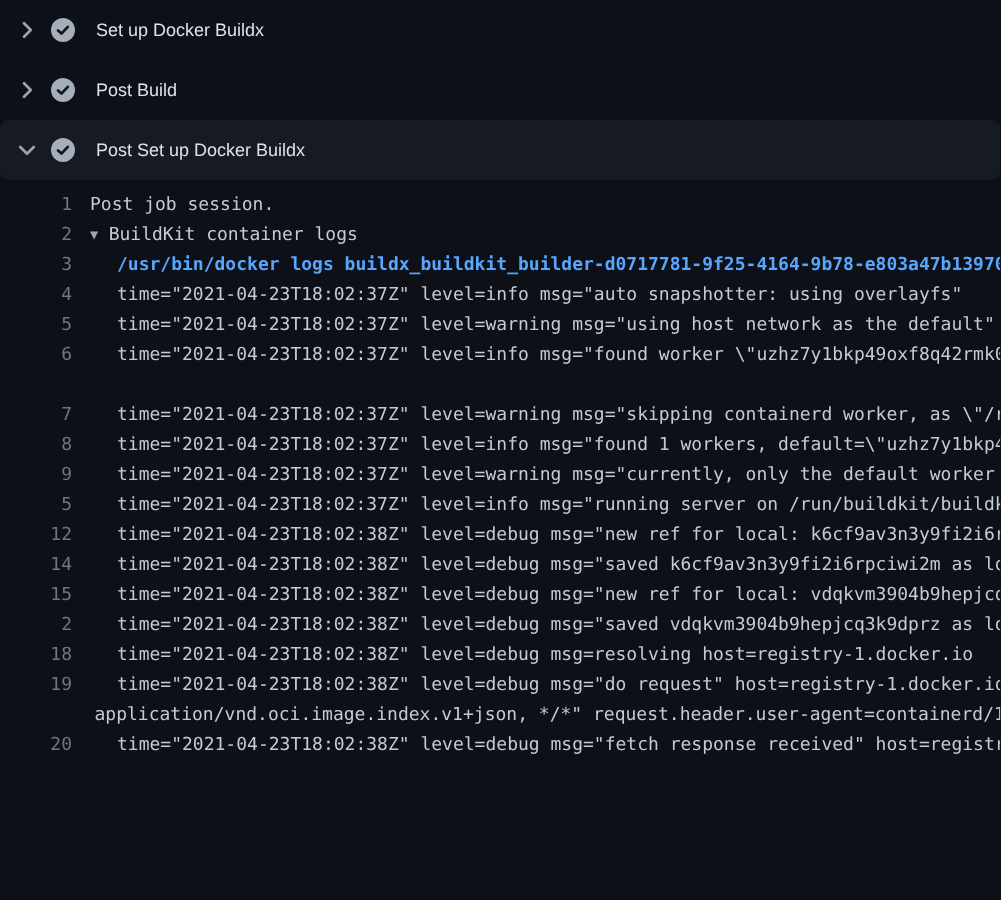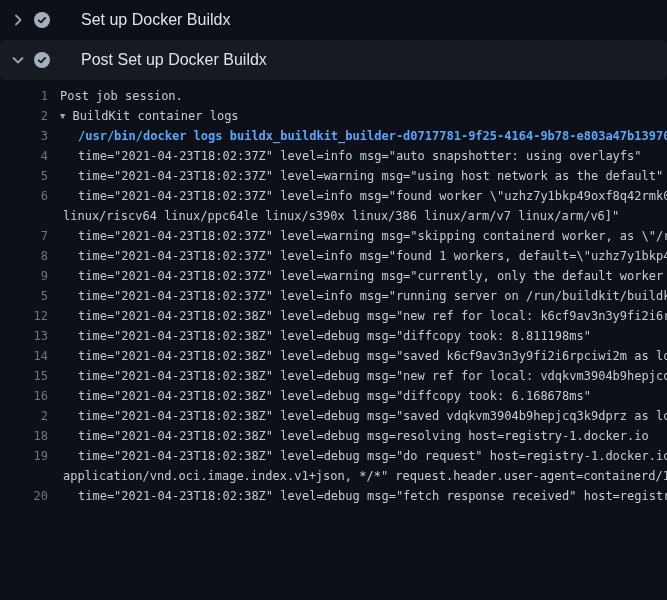--- a/index.html
+++ b/index.html
@@ -10,21 +10,21 @@
   }
   html,body{margin:0;padding:0;background:var(--bg);}
   .app{width:667px;height:600px;overflow:hidden;position:relative;background:var(--bg);
        font-family:"Liberation Sans",sans-serif;}
   
   .steps{width:667px;}
   .step-row{height:40px;display:flex;align-items:center;padding-left:10px;box-sizing:border-box;cursor:pointer;}
   .step-row.expanded{background:var(--header_bg);border-radius:6px;align-items:center;}
   .step-chevron{width:16px;height:16px;flex:none;margin-right:8px;display:flex;align-items:center;justify-content:center;}
   .step-status{width:16px;height:16px;flex:none;margin-right:14px;}
-  .step-label{font-size:16px;color:var(--title_color);font-weight:400;margin-left:17px;}
+  .step-label{font-size:12px;color:var(--title_color);font-weight:400;}
   
   .log{padding-top:6px;font-family:"DejaVu Sans Mono",monospace;font-size:12px;line-height:20px;color:var(--log_text_color);}
   .log-row{display:flex;height:20px;white-space:pre;overflow:hidden;}
   .num{width:48px;flex:none;text-align:right;color:var(--line_number_color);cursor:pointer;}
   .txt{flex:none;}
   .txt.indent-root{padding-left:12px;}
   .txt.indent-nested{padding-left:30px;}
   .txt.indent-wrap{padding-left:15px;}
   .txt.command{color:var(--command_color);font-weight:700;}
   .tri{display:inline-block;font-size:9px;color:var(--expander_color);margin-right:7px;transform:translateY(-1px);cursor:pointer;}
@@ -39,49 +39,59 @@
           <svg width="16" height="16" viewBox="0 0 16 16">
      <path d="M6 3.5 L10.5 8 L6 12.5" fill="none" stroke="var(--chevron_color)" stroke-width="1.8" stroke-linecap="round" stroke-linejoin="round"></path>
           </svg>
         </span>
         <span class="step-status"><svg width="16" height="16" viewBox="0 0 16 16">
      <circle cx="8" cy="8" r="8" fill="var(--icon_circle)"></circle>
      <path d="M4.7 8.3 L7 10.4 L11.2 5.9" fill="none" stroke="var(--icon_check)" stroke-width="1.8" stroke-linecap="round" stroke-linejoin="round"></path>
           </svg></span>
         <span class="step-label">Set up Docker Buildx</span>
       </div>
+      <div class="step-row">
+        <span class="step-chevron">
+          <svg width="16" height="16" viewBox="0 0 16 16">
+     <path d="M6 3.5 L10.5 8 L6 12.5" fill="none" stroke="var(--chevron_color)" stroke-width="1.8" stroke-linecap="round" stroke-linejoin="round"></path>
+          </svg>
+        </span>
+        <span class="step-status"><svg width="16" height="16" viewBox="0 0 16 16">
+     <circle cx="8" cy="8" r="8" fill="var(--icon_circle)"></circle>
+     <path d="M4.7 8.3 L7 10.4 L11.2 5.9" fill="none" stroke="var(--icon_check)" stroke-width="1.8" stroke-linecap="round" stroke-linejoin="round"></path>
+          </svg></span>
+        <span class="step-label">Post Build</span>
+      </div>
       <div class="step-row expanded">
         <span class="step-chevron">
           <svg width="16" height="16" viewBox="0 0 16 16" style="transform:rotate(90deg)">
      <path d="M6 3.5 L10.5 8 L6 12.5" fill="none" stroke="var(--chevron_color)" stroke-width="1.8" stroke-linecap="round" stroke-linejoin="round"></path>
           </svg>
         </span>
         <span class="step-status"><svg width="16" height="16" viewBox="0 0 16 16">
      <circle cx="8" cy="8" r="8" fill="var(--icon_circle)"></circle>
      <path d="M4.7 8.3 L7 10.4 L11.2 5.9" fill="none" stroke="var(--icon_check)" stroke-width="1.8" stroke-linecap="round" stroke-linejoin="round"></path>
           </svg></span>
         <span class="step-label">Post Set up Docker Buildx</span>
       </div>
     </div>
   <div class="log" id="log">
       <div class="log-row"><span class="num">1</span><span class="txt indent-root"><span>Post job session.</span></span></div>
       <div class="log-row"><span class="num">2</span><span class="txt indent-root"><span class="tri">▼</span><span>BuildKit container logs</span></span></div>
       <div class="log-row"><span class="num">3</span><span class="txt indent-nested command"><span>/usr/bin/docker logs buildx_buildkit_builder-d0717781-9f25-4164-9b78-e803a47b13970</span></span></div>
       <div class="log-row"><span class="num">4</span><span class="txt indent-nested"><span>time="2021-04-23T18:02:37Z" level=info msg="auto snapshotter: using overlayfs"</span></span></div>
       <div class="log-row"><span class="num">5</span><span class="txt indent-nested"><span>time="2021-04-23T18:02:37Z" level=warning msg="using host network as the default"</span></span></div>
       <div class="log-row"><span class="num">6</span><span class="txt indent-nested"><span>time="2021-04-23T18:02:37Z" level=info msg="found worker \"uzhz7y1bkp49oxf8q42rmk0xj</span></span></div>
-      <div class="log-row"><span class="num"></span><span class="txt indent-wrap"><span>linux/riscv64 linux/ppc64le linux/s390x linux/386 linux/arm/v7 linux/arm/v6]"</span></span></div>
+      <div class="log-row"><span class="num"></span></div>
       <div class="log-row"><span class="num">7</span><span class="txt indent-nested"><span>time="2021-04-23T18:02:37Z" level=warning msg="skipping containerd worker, as \"/run</span></span></div>
       <div class="log-row"><span class="num">8</span><span class="txt indent-nested"><span>time="2021-04-23T18:02:37Z" level=info msg="found 1 workers, default=\"uzhz7y1bkp49o</span></span></div>
       <div class="log-row"><span class="num">9</span><span class="txt indent-nested"><span>time="2021-04-23T18:02:37Z" level=warning msg="currently, only the default worker ca</span></span></div>
       <div class="log-row"><span class="num">5</span><span class="txt indent-nested"><span>time="2021-04-23T18:02:37Z" level=info msg="running server on /run/buildkit/buildkit</span></span></div>
       <div class="log-row"><span class="num">12</span><span class="txt indent-nested"><span>time="2021-04-23T18:02:38Z" level=debug msg="new ref for local: k6cf9av3n3y9fi2i6rpc</span></span></div>
-      <div class="log-row"><span class="num">13</span><span class="txt indent-nested"><span>time="2021-04-23T18:02:38Z" level=debug msg="diffcopy took: 8.811198ms"</span></span></div>
       <div class="log-row"><span class="num">14</span><span class="txt indent-nested"><span>time="2021-04-23T18:02:38Z" level=debug msg="saved k6cf9av3n3y9fi2i6rpciwi2m as loca</span></span></div>
       <div class="log-row"><span class="num">15</span><span class="txt indent-nested"><span>time="2021-04-23T18:02:38Z" level=debug msg="new ref for local: vdqkvm3904b9hepjcq3k</span></span></div>
-      <div class="log-row"><span class="num">16</span><span class="txt indent-nested"><span>time="2021-04-23T18:02:38Z" level=debug msg="diffcopy took: 6.168678ms"</span></span></div>
       <div class="log-row"><span class="num">2</span><span class="txt indent-nested"><span>time="2021-04-23T18:02:38Z" level=debug msg="saved vdqkvm3904b9hepjcq3k9dprz as loca</span></span></div>
       <div class="log-row"><span class="num">18</span><span class="txt indent-nested"><span>time="2021-04-23T18:02:38Z" level=debug msg=resolving host=registry-1.docker.io</span></span></div>
       <div class="log-row"><span class="num">19</span><span class="txt indent-nested"><span>time="2021-04-23T18:02:38Z" level=debug msg="do request" host=registry-1.docker.io r</span></span></div>
       <div class="log-row"><span class="num"></span><span class="txt indent-wrap"><span>application/vnd.oci.image.index.v1+json, */*" request.header.user-agent=containerd/1.4</span></span></div>
       <div class="log-row"><span class="num">20</span><span class="txt indent-nested"><span>time="2021-04-23T18:02:38Z" level=debug msg="fetch response received" host=registry-</span></span></div>
     </div>
 </div>
 
 </body></html>

